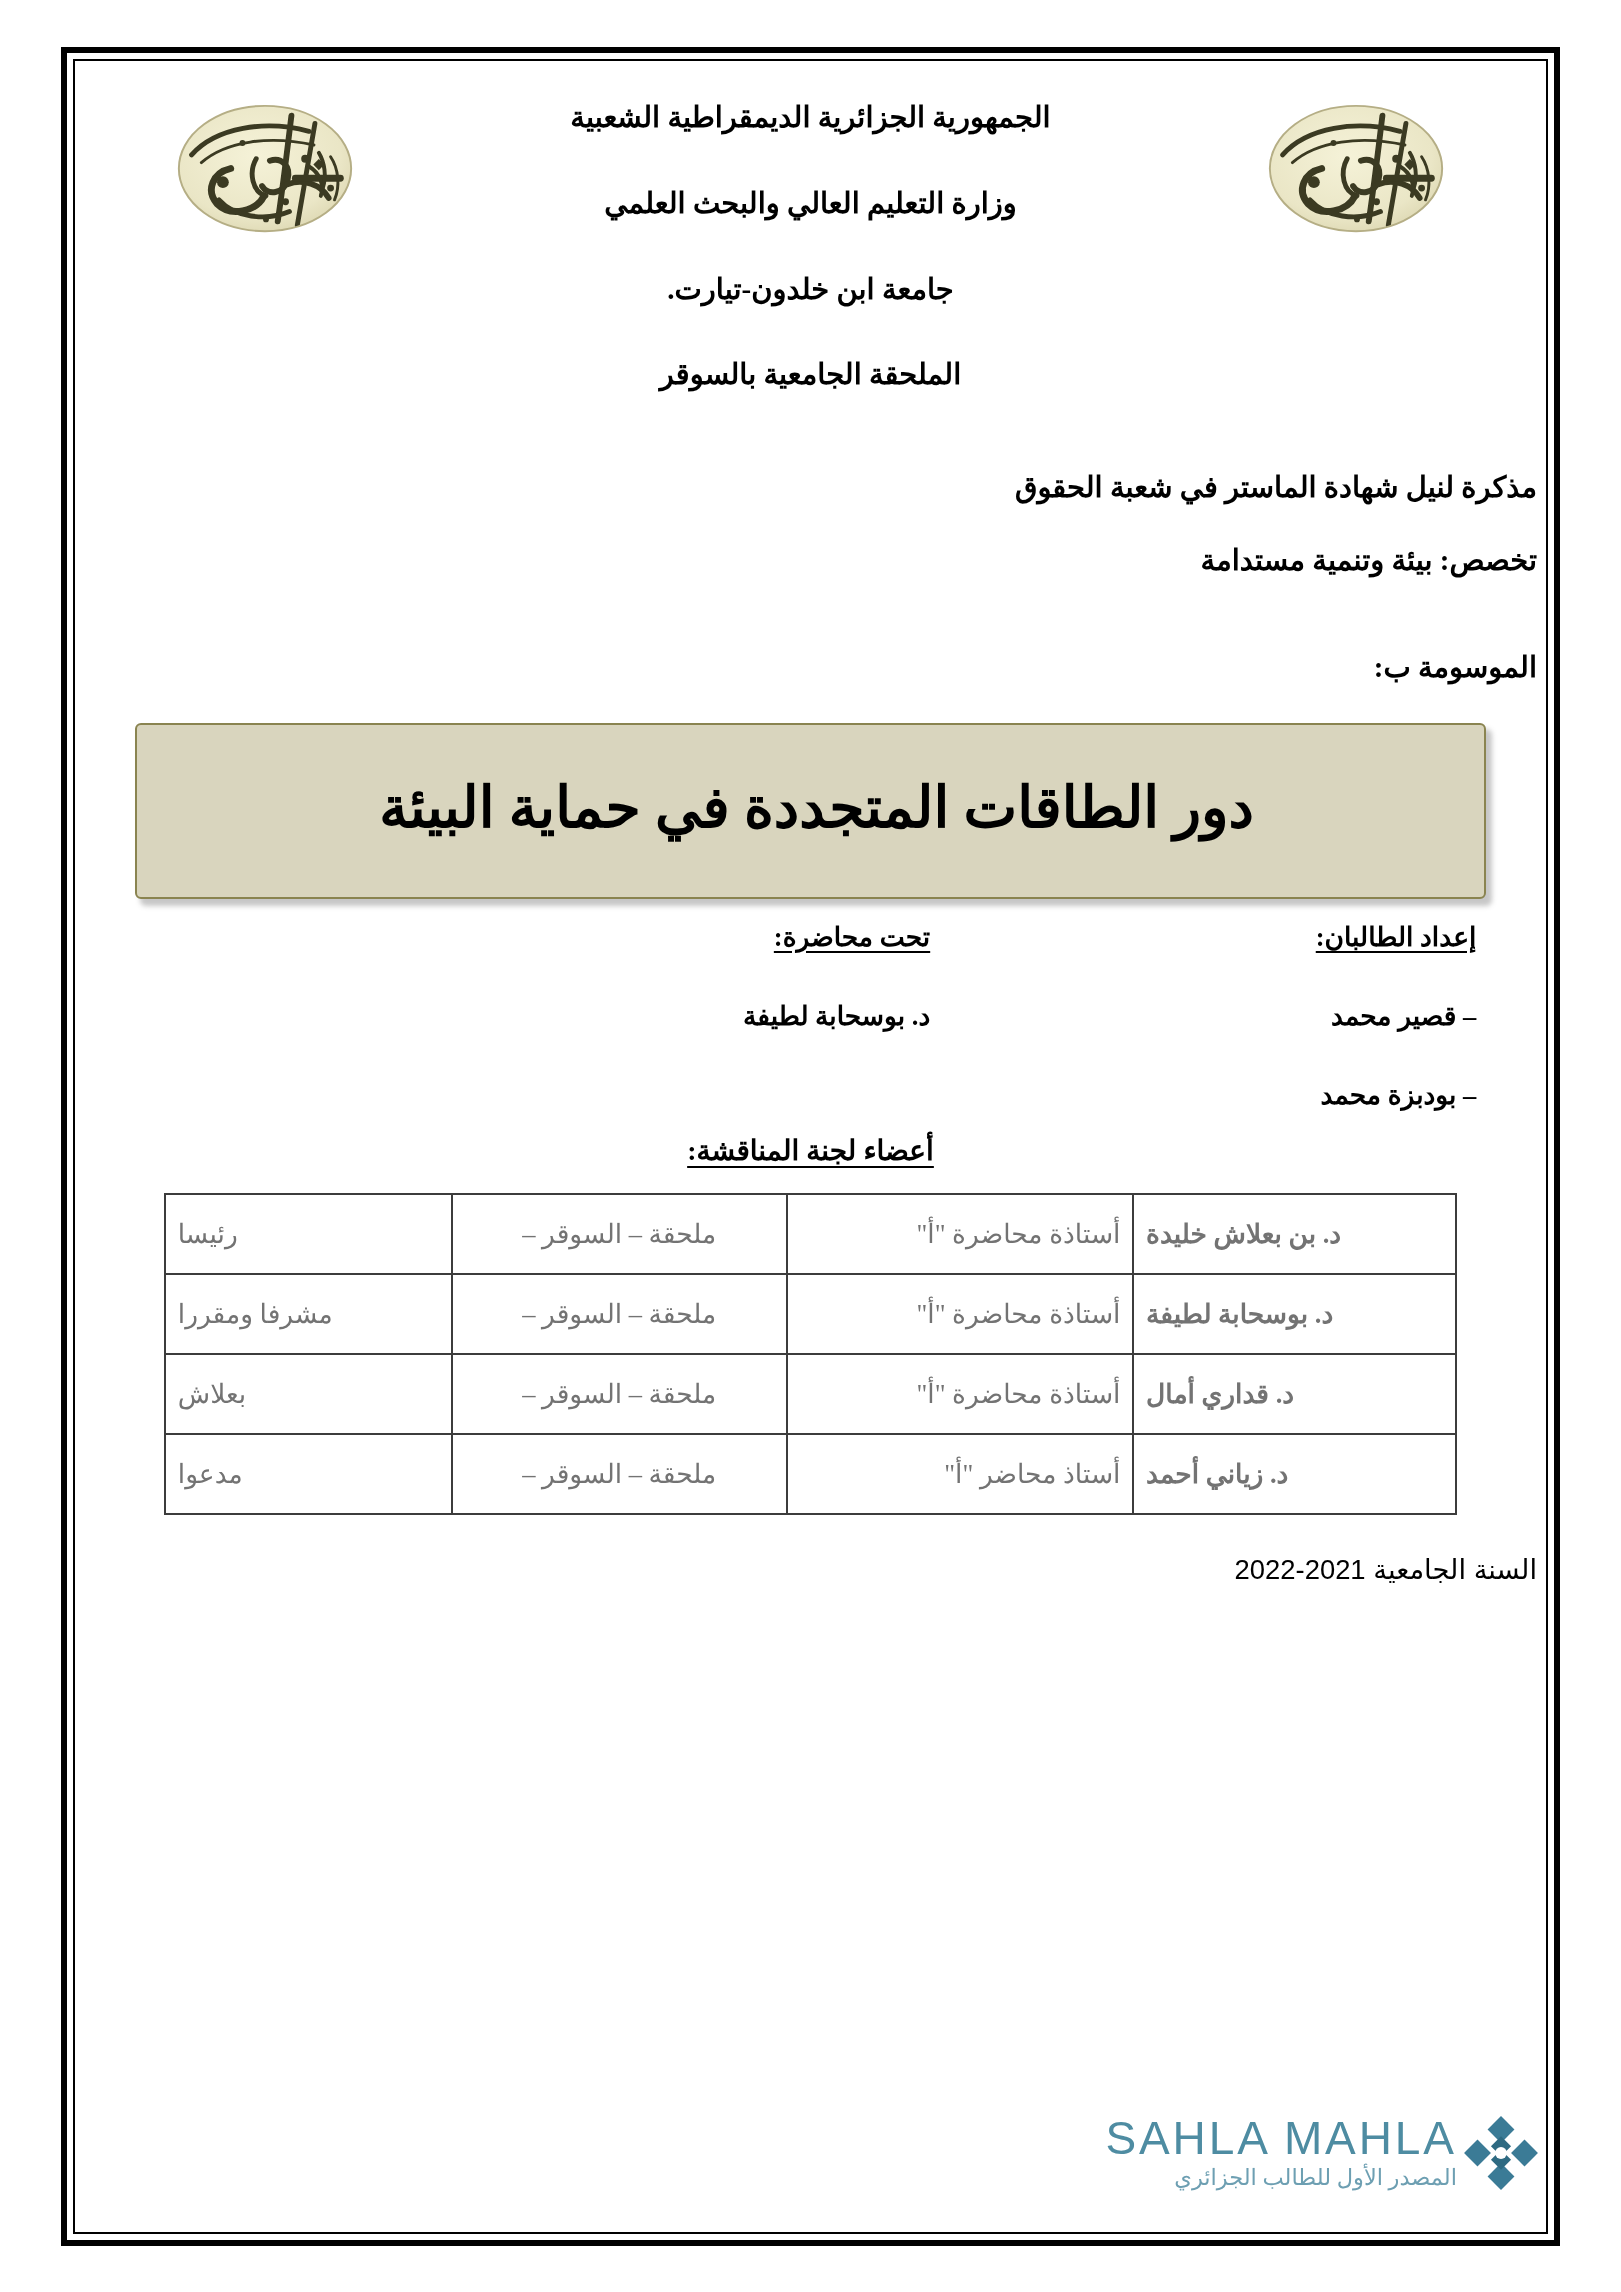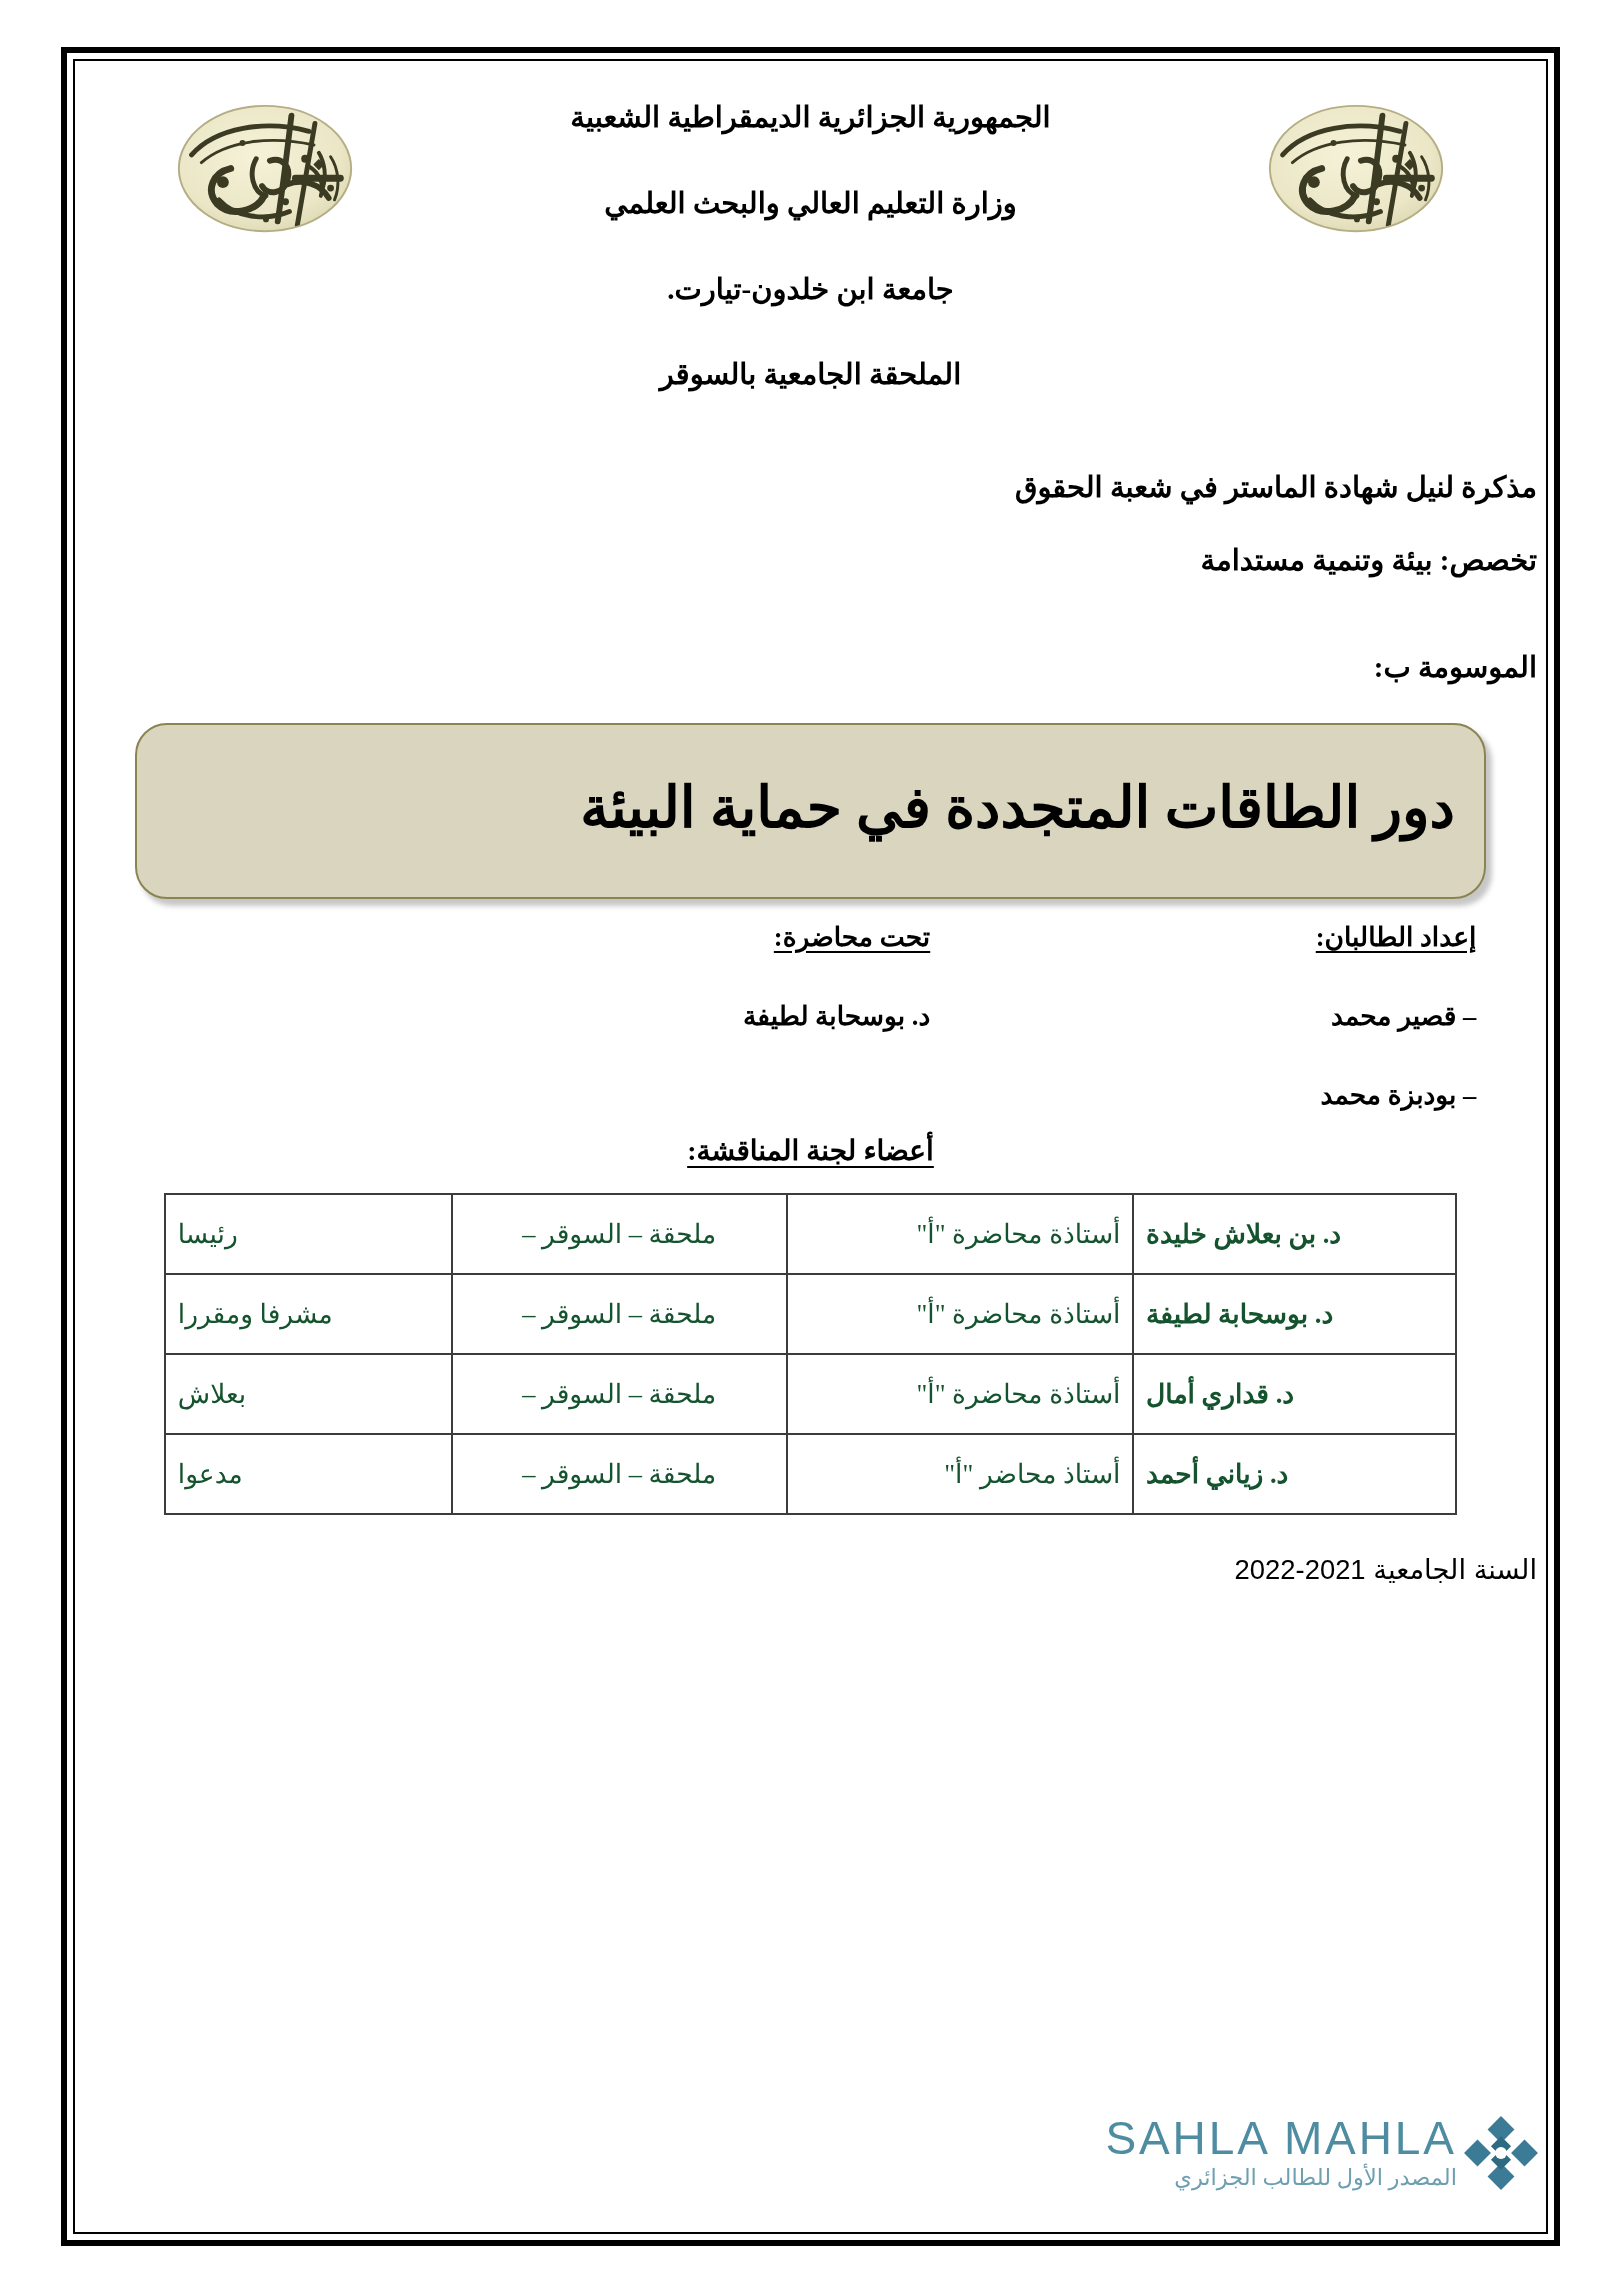--- a/index.html
+++ b/index.html
@@ -100,23 +100,24 @@
   }
 
   
   .title-box-wrap {
     margin-top: 35px;
     padding: 0 51px;
   }
   .title-box {
     background: #d9d5be;
     border: 2.9px solid #8a8450;
-    border-radius: 32px;
+    border-radius: 6px;
     box-shadow: 5.9px 6.9px 4.9px rgba(130,130,130,0.45);
     padding: 39px 29px 45px 41px;
+    text-align: center;
   }
   .title-box .tline {
     font-family: "Liberation Serif", "DejaVu Serif", serif;
     font-weight: bold;
     font-size: 57px;
     color: #000;
     line-height: 1.55;
     letter-spacing: -1px;
   }
 
@@ -179,21 +180,21 @@
     border-collapse: collapse;
     table-layout: fixed;
   }
   table.jury td {
     border: 2px solid #3c3c3c;
     height: 74px;
     vertical-align: middle;
     font-family: "Liberation Serif", "DejaVu Serif", serif;
     font-size: 26.5px;
     padding: 2px 11.8px;
-    color: #14532d;
+    color: #737373;
     white-space: nowrap;
     overflow: hidden;
   }
   td.c-name   { width: 25%;  text-align: left; font-weight: bold; }
   td.c-rank   { width: 27%;  text-align: right; }
   td.c-inst   { width: 26%;  text-align: center; }
   td.c-role   { width: 22%;  text-align: left; }
 
   
   .acad-year {

